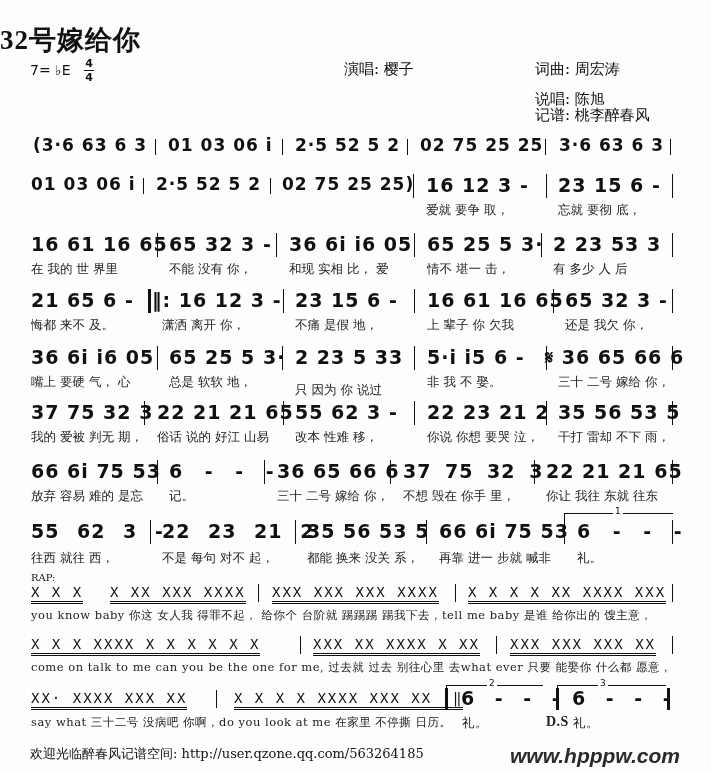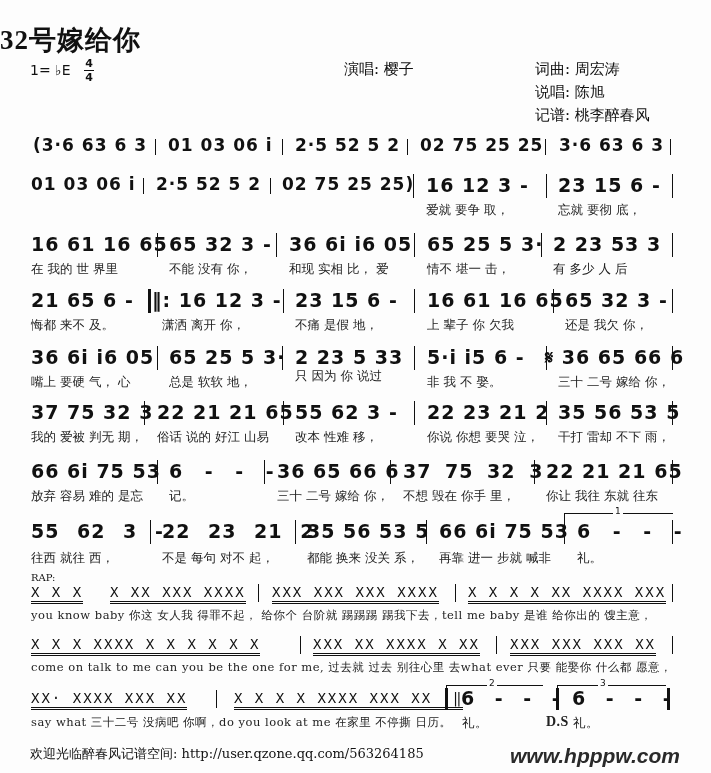--- a/index.html
+++ b/index.html
@@ -20,29 +20,29 @@
   .volta span{position:absolute;top:-8px;background:#fdfdfd;padding:0 2px;}
   .footer{position:absolute;left:30px;top:745px;font-family:"DejaVu Serif","Liberation Serif",serif;font-size:13px;}
   .wm{position:absolute;left:510px;top:744px;font-family:"Liberation Sans",sans-serif;font-weight:bold;font-style:italic;font-size:21px;color:#2a2a2a;}
   .small{font-size:10px;position:absolute;}
   .dbl{position:absolute;width:3px;background:#111;}
 </style>
 </head>
 <body>
 
 <div class="title">32号嫁给你</div>
-<div class="key">1= ♭E</div>
+<div class="key">7= ♭E</div>
 <div class="ts">
   <span>4</span>
   <span class="bar"></span>
   <span>4</span>
 </div>
 <div class="meta" style="left:344px;top:60px;">演唱: 樱子</div>
 <div class="meta" style="left:535px;top:60px;text-align:right;">词曲: 周宏涛</div>
-<div class="meta" style="left:535px;top:83px;">说唱: 陈旭</div>
+<div class="meta" style="left:535px;top:90px;">说唱: 陈旭</div>
 <div class="meta" style="left:535px;top:106px;">记谱: 桃李醉春风</div>
 
 <div class="row" style="top:135px;">
   <span class="tok" style="left:33px;">(3·6 63 6 3</span>
   <div class="bl" style="left:155px;top:4px;height:16px;"></div>
   <span class="tok" style="left:168px;">01 03 06 i</span>
   <div class="bl" style="left:282px;top:4px;height:16px;"></div>
   <span class="tok" style="left:295px;">2·5 52 5 2</span>
   <div class="bl" style="left:407px;top:4px;height:16px;"></div>
   <span class="tok" style="left:420px;">02 75 25 25</span>
@@ -108,21 +108,21 @@
   <span class="tok" style="left:169px;font-size:19px;">65 25 5 3·</span>
   <div class="bl" style="left:282px;top:0;height:24px;"></div>
   <span class="tok" style="left:295px;font-size:19px;">2 23 5 33</span>
   <div class="bl" style="left:414px;top:0;height:24px;"></div>
   <span class="tok" style="left:427px;font-size:19px;">5·i i5 6 -</span>
   <div class="bl" style="left:546px;top:0;height:24px;"></div>
   <span class="tok" style="left:545px;font-size:19px;">𝄋 36 65 66 6</span>
   <div class="bl" style="left:672px;top:0;height:24px;"></div>
   <span class="lyr" style="left:31px;top:28px;">嘴上 要硬 气， 心</span>
   <span class="lyr" style="left:169px;top:28px;">总是 软软 地，</span>
-  <span class="lyr" style="left:295px;top:22px;">只 因为 你 说过</span>
+  <span class="lyr" style="left:295px;top:36px;">只 因为 你 说过</span>
   <span class="lyr" style="left:427px;top:28px;">非 我 不 娶。</span>
   <span class="lyr" style="left:558px;top:28px;">三十 二号 嫁给 你，</span>
 </div>
 
 <div class="row" style="top:401px;">
   <span class="tok" style="left:31px;font-size:19px;">37 75 32 3</span>
   <div class="bl" style="left:144px;top:0;height:24px;"></div>
   <span class="tok" style="left:157px;font-size:19px;">22 21 21 65</span>
   <div class="bl" style="left:283px;top:0;height:24px;"></div>
   <span class="tok" style="left:295px;font-size:19px;">55 62 3 -</span>

